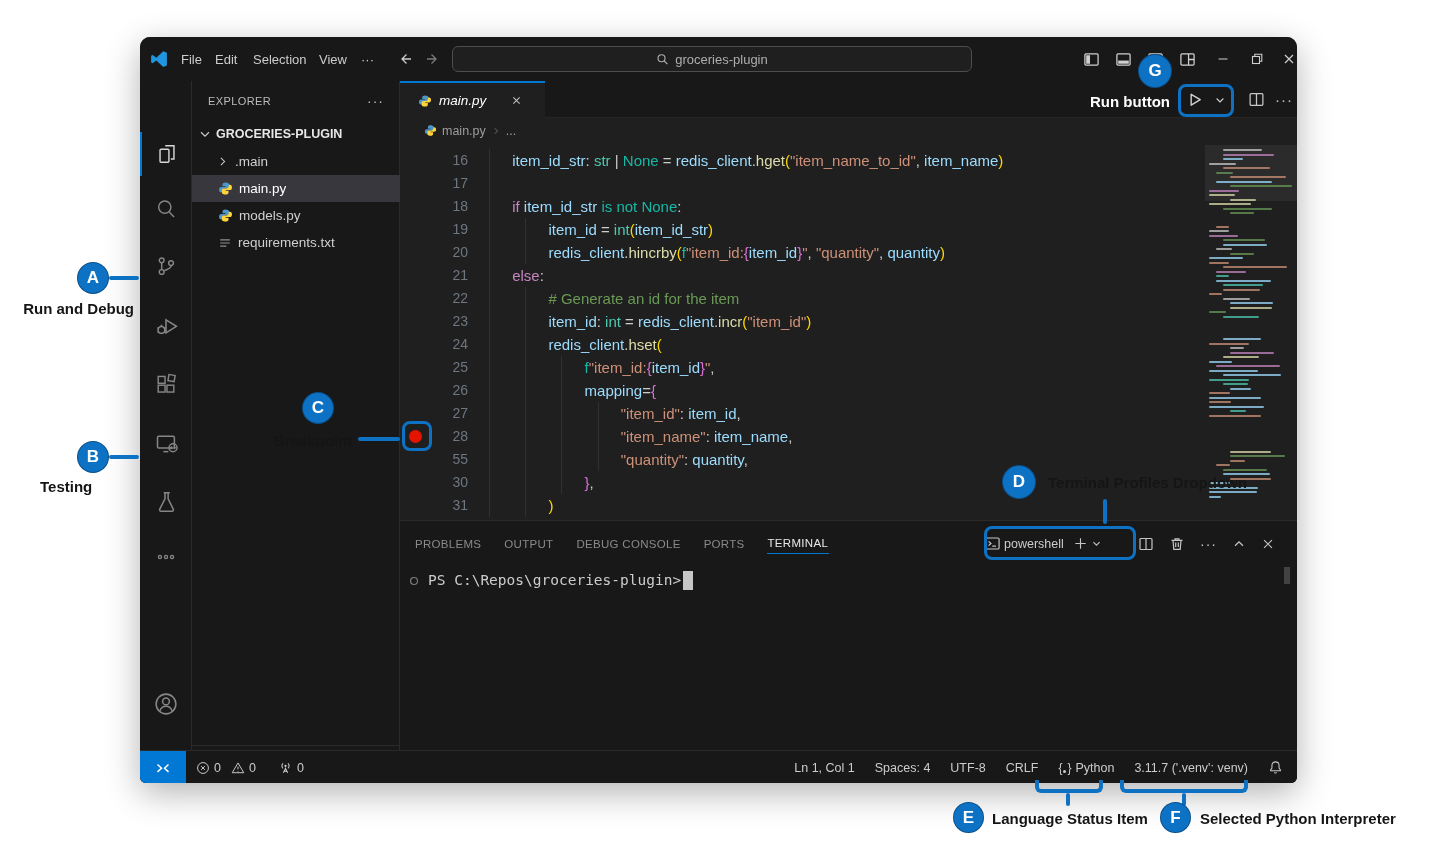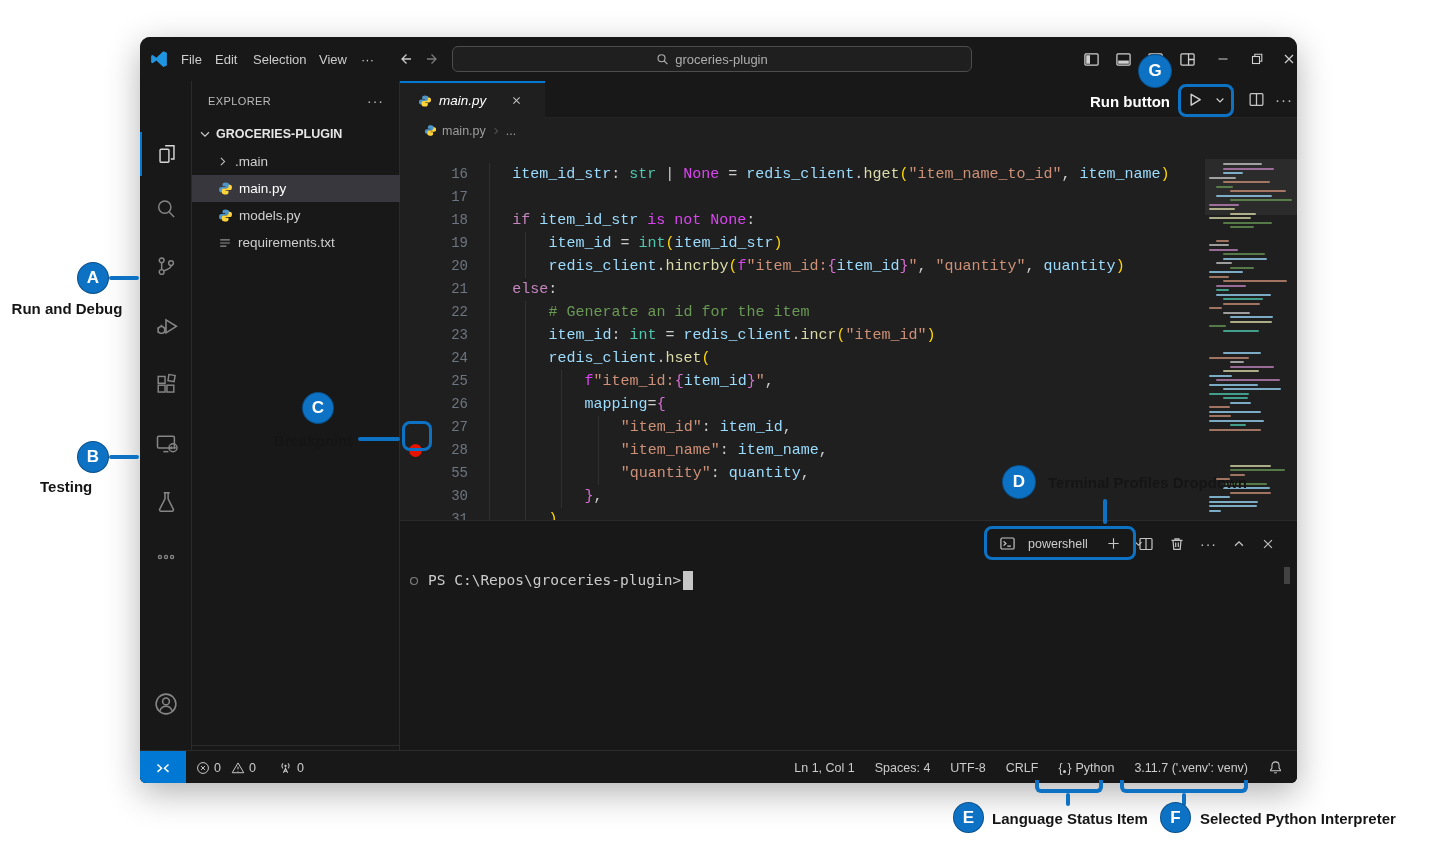--- a/index.html
+++ b/index.html
@@ -39,30 +39,30 @@
 
   
   .editorgrp{position:absolute;left:260px;top:44px;width:897px;height:669px;background:#1f1f1f}
   .tabbar{position:absolute;left:0;top:0;width:897px;height:37px;background:#181818;border-bottom:1px solid #252525}
   .tab-active{position:absolute;left:0;top:0;width:145px;height:37px;background:#1f1f1f;border-top:2px solid #0078d4;
     display:flex;align-items:center;gap:7px;padding-left:18px;color:#ffffff;font-size:13.5px;font-style:italic}
   .breadcrumb{position:absolute;left:0;top:37px;width:897px;height:25px;background:#1f1f1f;display:flex;align-items:center;gap:5px;
     padding-left:24px;color:#9d9d9d;font-size:12.5px}
 
   
-  .code-area{position:absolute;left:0;top:76px;width:897px;height:377px;overflow:hidden;
-    font-family:Liberation Mono, monospace;font-size:15px}
+  .code-area{position:absolute;left:0;top:62px;width:897px;height:377px;overflow:hidden;
+    font-family:Liberation Sans, sans-serif;font-size:15px}
   #code-lines{position:absolute;left:0;top:6px;width:805px}
   .code-line{display:flex;height:23px;line-height:23px}
   .bp-col{width:30px;flex:none;display:flex;align-items:center;justify-content:center}
   .bp-dot{width:13px;height:13px;border-radius:50%;background:#e51400}
   .line-num{width:38px;flex:none;text-align:right;color:#6e7681;font-size:14px}
   .code-text{flex:1;position:relative;margin-left:8px;white-space:pre}
   .indent-guide{position:absolute;top:0;bottom:0;width:1px;background:#303030}
-  .tok-v{color:#9CDCFE}.tok-w{color:#CCCCCC}.tok-t{color:#4EC9B0}.tok-kb{color:#d946ef}.tok-kp{color:#C586C0}
+  .tok-v{color:#9CDCFE}.tok-w{color:#CCCCCC}.tok-t{color:#4EC9B0}.tok-kb{color:#14b8a6}.tok-kp{color:#C586C0}
   .tok-fn{color:#DCDCAA}.tok-s{color:#CE9178}.tok-b1{color:#FFD700}.tok-b2{color:#DA70D6}.tok-c{color:#6A9955}
 
   .minimap{position:absolute;left:805px;top:0;width:92px;height:377px;background:#1f1f1f}
   .mm-bar{position:absolute;height:2px;border-radius:1px;opacity:.75}
   .mm-slider{position:absolute;left:0;top:2px;width:92px;height:56px;background:rgba(255,255,255,.055)}
 
   
   .panel{position:absolute;left:0;top:439px;width:897px;height:230px;background:#181818;border-top:1px solid #2b2b2b}
   .panel-tabs{position:absolute;left:14px;top:0;height:45px;display:flex;align-items:center;gap:21px}
   .ptab{font-size:11.5px;letter-spacing:.3px;color:#8a8a8a;padding:4px 1px;cursor:default}
@@ -480,21 +480,28 @@
             <div class="mm-bar" style="left: 18px; top: 330px; width: 46.5487px; background: rgb(156, 220, 254);"></div>
             <div class="mm-bar" style="left: 25px; top: 334.5px; width: 41.3881px; background: rgb(206, 145, 120);"></div>
             <div class="mm-bar" style="left: 4px; top: 339px; width: 20.73px; background: rgb(156, 220, 254);"></div>
             <div class="mm-bar" style="left: 4px; top: 343.5px; width: 48.687px; background: rgb(156, 220, 254);"></div>
             <div class="mm-bar" style="left: 4px; top: 348px; width: 47.7096px; background: rgb(156, 220, 254);"></div>
             <div class="mm-bar" style="left: 4px; top: 352.5px; width: 12.1964px; background: rgb(156, 220, 254);"></div>
           </div>
       </div>
 
       <div class="panel">
-        <div class="panel-actions" style="left:599px;gap:12px">
+        <div class="panel-tabs" id="panel-tabs">
+            <div class="ptab">PROBLEMS</div>
+            <div class="ptab">OUTPUT</div>
+            <div class="ptab">DEBUG CONSOLE</div>
+            <div class="ptab">PORTS</div>
+            <div class="ptab active">TERMINAL</div>
+          </div>
+        <div class="panel-actions" style="left:584px;gap:3px">
           <svg width="17" height="17" viewBox="0 0 16 16" stroke="#c5c5c5" fill="none" stroke-width="1.1">
               <rect x="1.8" y="2.8" width="12.4" height="10.4" rx="1.2"></rect>
               <path d="m4.3 6 2.2 2-2.2 2M7.8 10.5h3.4" stroke-width="1.2"></path>
             </svg>
           <span style="font-size:12.5px;color:#cccccc">powershell</span>
           <svg width="15" height="15" viewBox="0 0 16 16" stroke="#c5c5c5" stroke-width="1.2" style="margin-left:6px">
               <path d="M8 2.5v11M2.5 8h11"></path>
             </svg>
           <svg width="11" height="11" viewBox="0 0 16 16" stroke="#c5c5c5" fill="none" stroke-width="1.5">
               <path d="m3.5 6 4.5 4.5L12.5 6"></path>
@@ -574,21 +581,21 @@
       </div>
     </div>
   </div>
 
   <div class="overlay">
 
     <div class="ann-circle" style="left:77px;top:262px;width:32px;height:32px">
         <span>A</span>
       </div>
     <div class="ann-line" style="left:109px;top:276px;width:30px;height:4px"></div>
-    <div class="ann-label" style="left:0;top:300px;width:134px;text-align:center">Run and Debug</div>
+    <div class="ann-label" style="left:0;top:300px;width:134px;text-align:right">Run and Debug</div>
 
     <div class="ann-circle" style="left:77px;top:441px;width:32px;height:32px">
         <span>B</span>
       </div>
     <div class="ann-line" style="left:109px;top:455px;width:30px;height:4px"></div>
     <div class="ann-label" style="left:40px;top:478px;width:110px">Testing</div>
 
     <div class="ann-circle" style="left:302px;top:392px;width:32px;height:32px">
         <span>C</span>
       </div>

